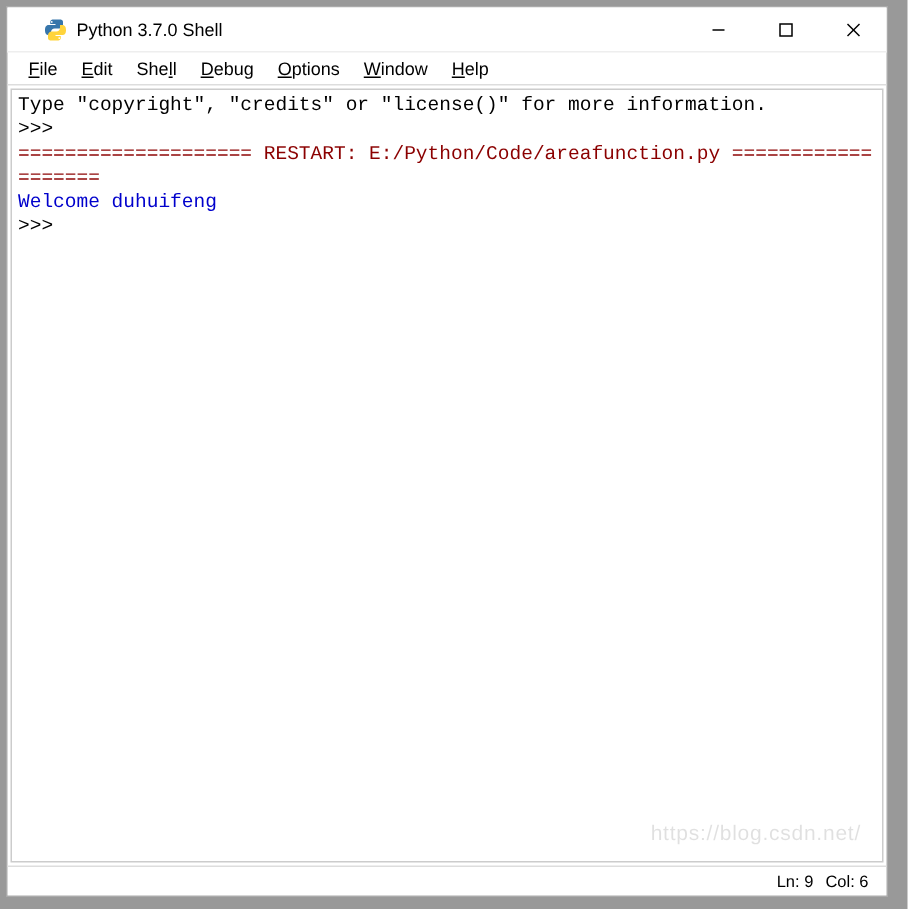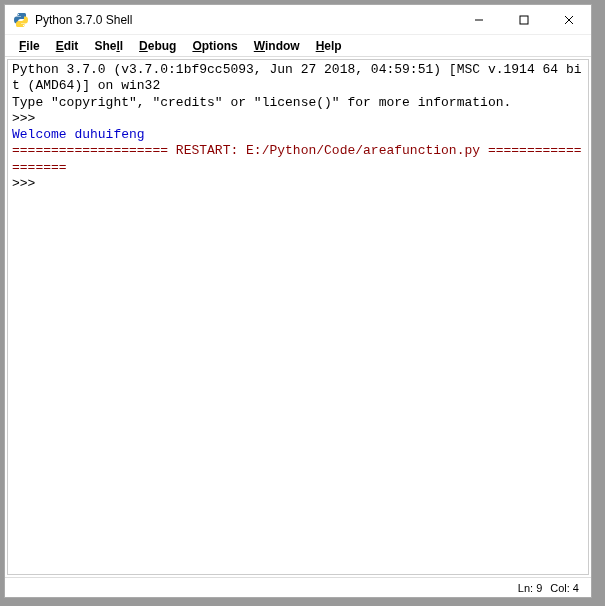--- a/index.html
+++ b/index.html
@@ -20,20 +20,21 @@
       border: 1px solid #aaa;
       display: flex;
       flex-direction: column;
     }
     .titlebar {
       height: 30px;
       background: #fff;
       display: flex;
       align-items: center;
       border-bottom: 1px solid #eee;
+      padding-left: 16px;
     }
     .title-icon {
       width: 16px;
       height: 16px;
       margin: 0 6px 0 8px;
       display: flex;
       align-items: center;
       justify-content: center;
     }
     .title-text {
@@ -60,21 +61,20 @@
       display: flex;
       align-items: center;
       padding: 0 6px;
       border-bottom: 1px solid #ddd;
       font-size: 12px;
     }
     .menuitem {
       padding: 2px 8px;
       cursor: default;
       color: #000;
-      font-weight: bold;
     }
     .menuitem .ul { text-decoration: underline; }
     .content {
       flex: 1;
       background: #fff;
       border: 1px solid #ccc;
       margin: 2px;
       padding: 2px 4px;
       font-family: "Courier New", monospace;
       font-size: 13px;
@@ -147,26 +147,26 @@
     <span class="menuitem"><span class="ul">F</span>ile</span>
     <span class="menuitem"><span class="ul">E</span>dit</span>
     <span class="menuitem">She<span class="ul">l</span>l</span>
     <span class="menuitem"><span class="ul">D</span>ebug</span>
     <span class="menuitem"><span class="ul">O</span>ptions</span>
     <span class="menuitem"><span class="ul">W</span>indow</span>
     <span class="menuitem"><span class="ul">H</span>elp</span>
   </div>
 
   <div class="content">
-    <div class="line">Python 3.7.0 (v3.7.0:1bf9cc5093, Jun 27 2018, 04:59:51) [MSC v.1914 64 bit (AMD64)] on win32</div>
     <div class="line">Type "copyright", "credits" or "license()" for more information.</div>
     <div class="line prompt">&gt;&gt;&gt; </div>
+    <div class="line restart">==================== RESTART: E:/Python/Code/areafunction.py ===================</div>
     <div class="line blue">Welcome duhuifeng</div>
-    <div class="line restart">==================== RESTART: E:/Python/Code/areafunction.py ===================</div>
     <div class="line prompt">&gt;&gt;&gt; </div>
+    <div class="watermark">https://blog.csdn.net/</div>
   </div>
 
   <div class="statusbar">
     <span class="status-seg">Ln: 9</span>
-    <span class="status-seg">Col: 4</span>
+    <span class="status-seg">Col: 6</span>
   </div>
 
 </div>
 
 </body></html>

